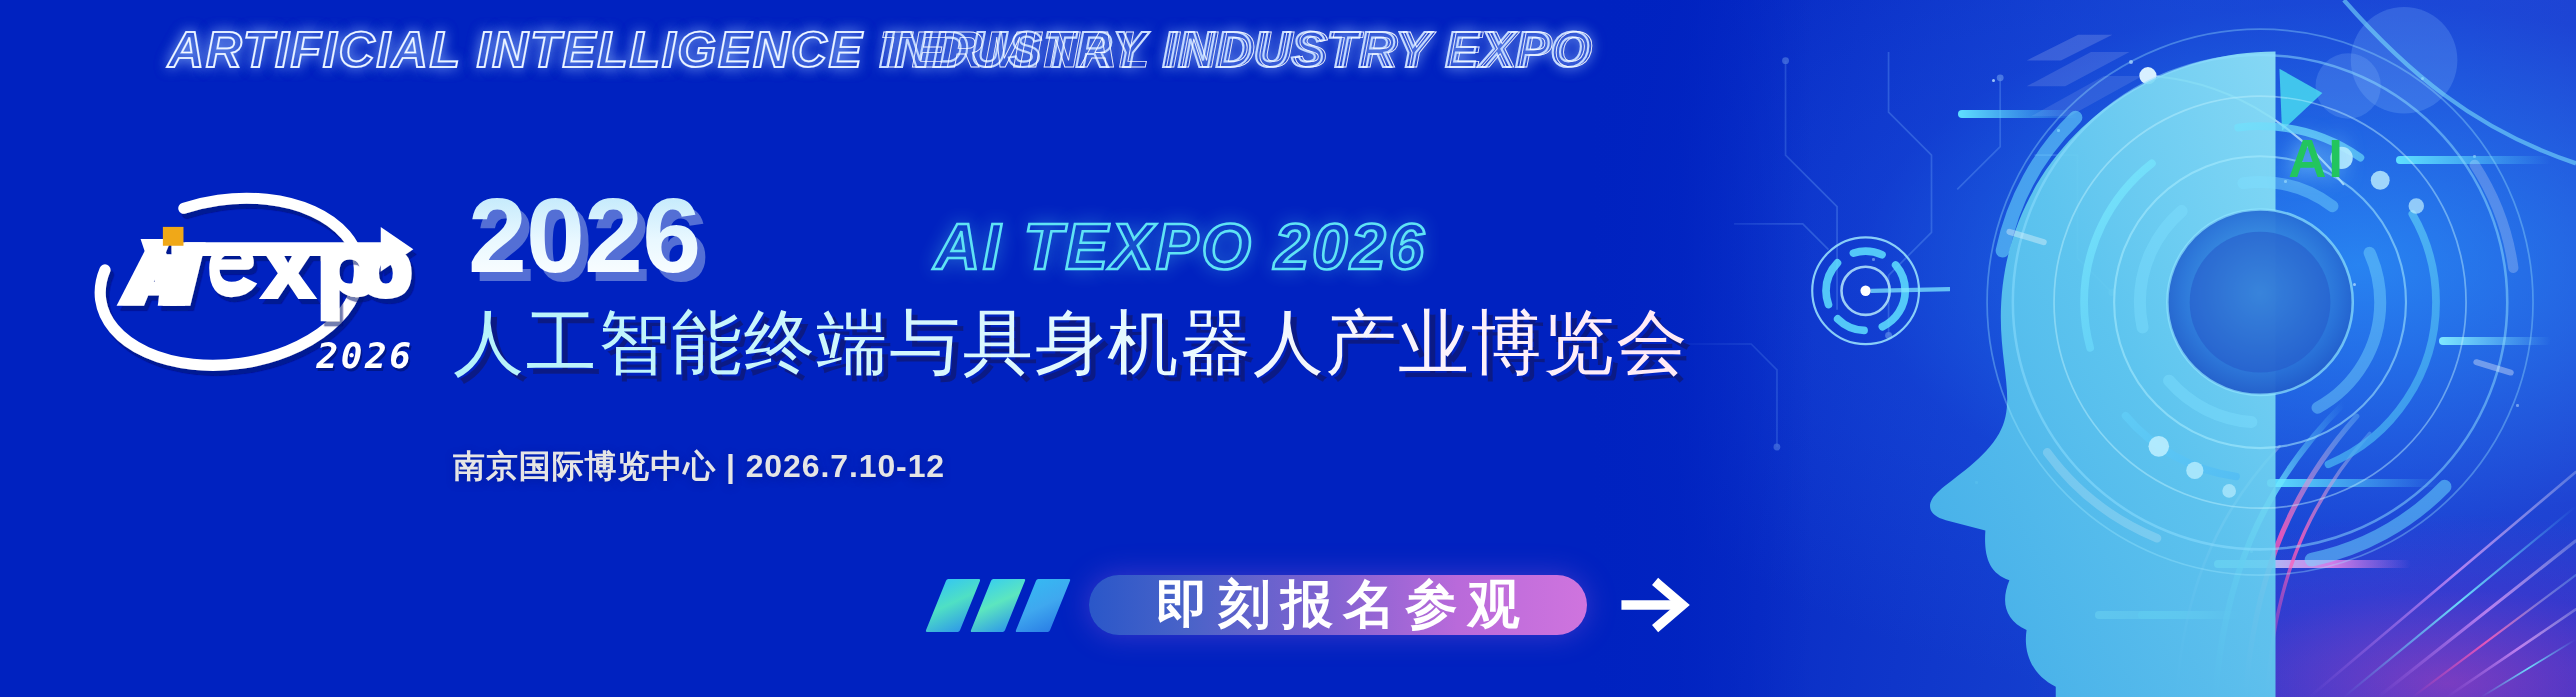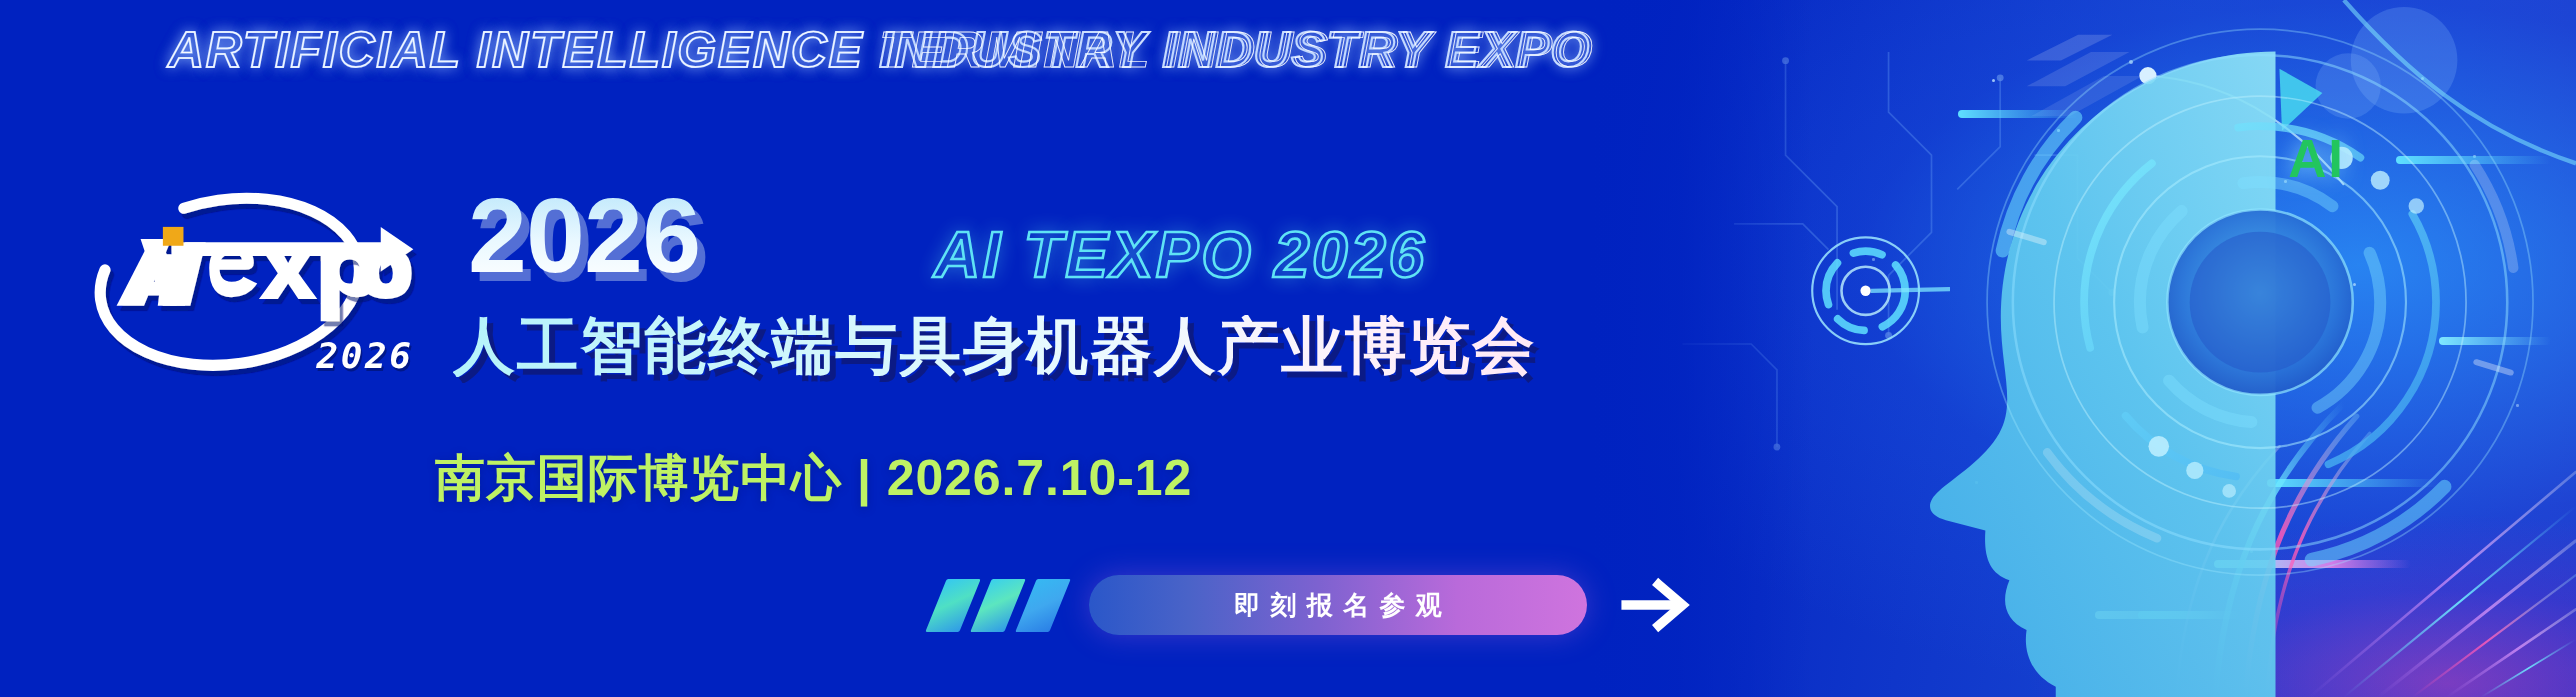--- a/index.html
+++ b/index.html
@@ -65,42 +65,41 @@
     position:absolute;left:468px;top:182px;
     font-size:106px;font-weight:800;line-height:1;letter-spacing:-0.9px;
     background:linear-gradient(180deg,#b9e6fb 0%,#e9f8ff 55%,#ffffff 100%);
     -webkit-background-clip:text;background-clip:text;color:transparent;
     text-shadow:none;
     filter:drop-shadow(8.6px 9.4px 0 rgba(88,116,214,.95));
   }
 
   
   .texpo{
-    position:absolute;left:934px;top:218px;
+    position:absolute;left:934px;top:210px;
     font-size:64px;font-weight:800;font-style:italic;letter-spacing:2.6px;
     color:transparent;-webkit-text-stroke:2.6px #5fe3f5;
     text-shadow:0 0 19px rgba(95,227,245,.45);
     white-space:nowrap;
   }
 
   
   .title-cn{
     position:absolute;left:453px;top:307px;
-    font-size:62px;font-weight:700;line-height:1;letter-spacing:1.7px;
+    font-size:71px;font-weight:400;line-height:1;letter-spacing:1.7px;
     white-space:nowrap;
     background:linear-gradient(90deg,#b4f3fb 0%,#cdf6fc 30%,#eafaff 58%,#fdf2fb 82%,#ffe9f6 100%);
     -webkit-background-clip:text;background-clip:text;color:transparent;
     filter:drop-shadow(6px 6.9px 0 rgba(12,26,128,.92));
-    margin-top:8px;
   }
 
   
   .venue{
-    position:absolute;left:435px;top:445px;
-    font-size:50px;font-weight:700;color:#bef264;letter-spacing:0.9px;
+    position:absolute;left:453px;top:445px;
+    font-size:32px;font-weight:700;color:#e5e5e5;letter-spacing:0.9px;
     white-space:nowrap;
     text-shadow:0 1.7px 8.6px rgba(0,20,120,.45);
   }
 
   
   .cta-wrap{position:absolute;left:936px;top:562px;height:86px;display:flex;align-items:center;}
   .slashes{display:flex;align-items:center;gap:11px;margin-right:29px;}
   .slash{
     width:34px;height:53px;transform:skewX(-22deg);border-radius:1.7px;
     background:linear-gradient(150deg,#35c8f0 0%,#4fe0c4 45%,#2f9ae8 100%);
@@ -109,21 +108,21 @@
   .slash.s3{background:linear-gradient(150deg,#36b8f2 0%,#3fa8ef 50%,#2a7fe6 100%);}
   .cta-pill{
     height:60px;min-width:498px;border-radius:30px;
     display:flex;align-items:center;justify-content:center;
     background:linear-gradient(90deg,#2a57c9 0%,#4a63c8 22%,#7a62cf 48%,#b濃 48%,#b96ada 72%,#cf74de 100%);
     background:linear-gradient(90deg,#2a57c9 0%,#4a63c8 20%,#7d62d0 46%,#b96ada 74%,#cf74de 100%);
     box-shadow:0 0 29px rgba(150,90,220,.40);
     padding:0 36px;box-sizing:border-box;
   }
   .cta-text{
-    font-size:26px;font-weight:700;color:#ffffff;letter-spacing:10.3px;
+    font-size:52px;font-weight:700;color:#ffffff;letter-spacing:10.3px;
     text-indent:10.3px;white-space:nowrap;
   }
   .cta-arrow{margin-left:34px;display:flex;align-items:center;}
 
   
   .head-art{position:absolute;left:1872px;top:0px;width:704px;height:697px;}
   .ai-badge-label{
     position:absolute;left:2248px;top:120px;width:137px;height:77px;
     display:flex;align-items:center;justify-content:center;
     font-size:53px;font-weight:800;color:#22c55e;letter-spacing:1.7px;

